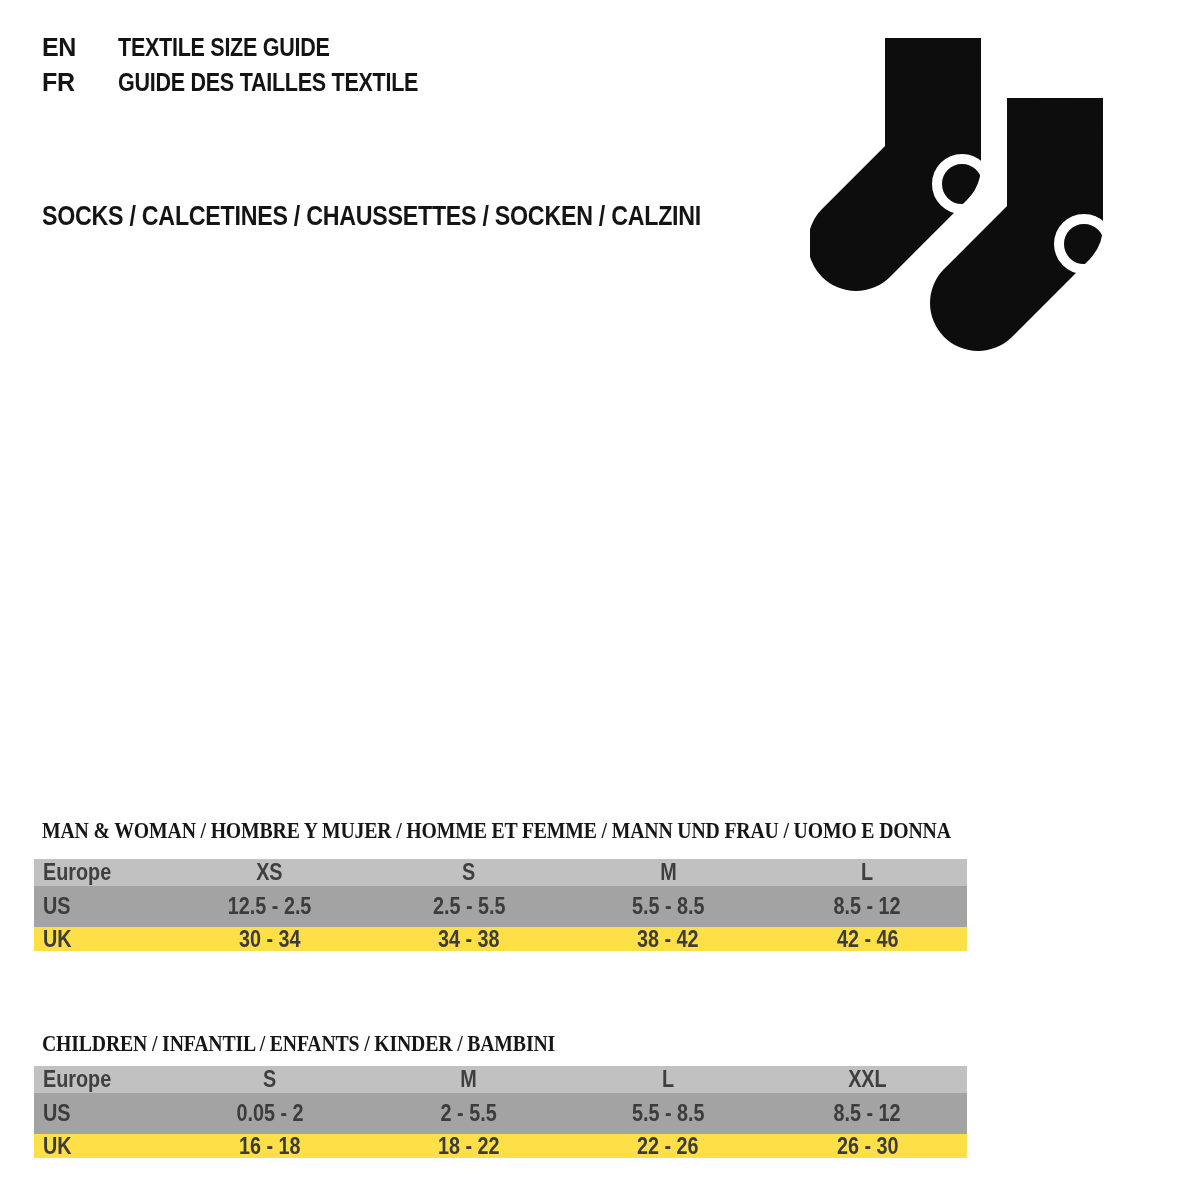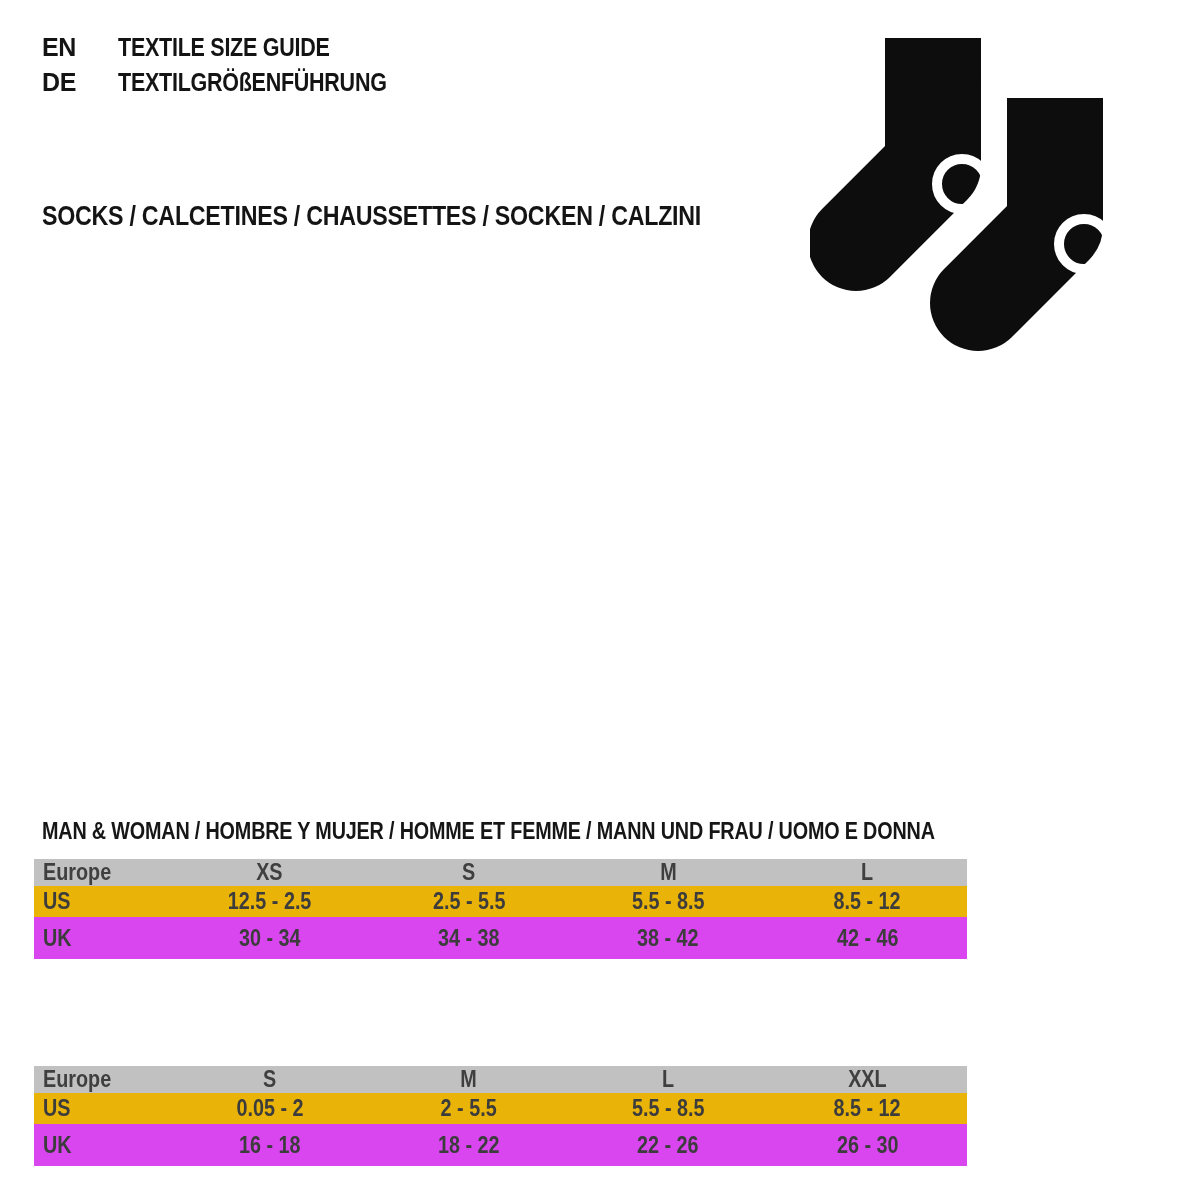--- a/index.html
+++ b/index.html
@@ -15,42 +15,42 @@
   .lang-block{position:absolute;left:42px;top:30px;}
   .lang-row{display:flex;height:35px;align-items:center;font-size:25px;letter-spacing:-0.3px;}
   .lang-code{width:76px;flex:0 0 76px;}
   
   .socks-line{position:absolute;left:42px;top:201px;font-size:27px;letter-spacing:-0.3px;}
 
   
   .socks-svg{position:absolute;left:810px;top:28px;}
 
   
-  .t-title{position:absolute;left:42px;font-size:23px;color:#161616;letter-spacing:-0.2px;}
+  .t-title{position:absolute;left:42px;font-size:23px;color:#161616;letter-spacing:-0.2px;font-family:Liberation Serif, serif;}
   .t-grid{position:absolute;left:34px;width:933px;font-size:23px;color:#3c3c3c;}
   .t-row{display:flex;align-items:center;}
   .t-head{background:#c1c1c1;height:27px;color:#3f3f3f;}
-  .t-white{background:#eab308;height:31px;text-align:right;}
-  .t-light{background:#d946ef;height:42px;}
+  .t-white{background:#a3a3a3;height:41px;text-align:right;}
+  .t-light{background:#fde047;height:24px;}
   .cell{flex:1;display:flex;justify-content:center;align-items:center;overflow:visible;}
   .c-region{flex:0 0 136px;justify-content:flex-start;padding-left:9px;box-sizing:border-box;}
 </style>
 </head>
 <body>
 
 <div class="canvas">
 
   <div class="lang-block">
     <div class="lang-row">
       <span class="lang-code">EN</span>
       <span class="sqz">TEXTILE SIZE GUIDE</span>
     </div>
     <div class="lang-row">
-      <span class="lang-code">DE</span>
-      <span class="sqz">TEXTILGRÖßENFÜHRUNG</span>
+      <span class="lang-code">FR</span>
+      <span class="sqz">GUIDE DES TAILLES TEXTILE</span>
     </div>
   </div>
 
   <div class="socks-line">
     <span class="sqz">SOCKS / CALCETINES / CHAUSSETTES / SOCKEN / CALZINI</span>
   </div>
 
   <svg class="socks-svg" width="300" height="340" viewBox="0 0 300 340" aria-hidden="true">
     <g id="sock">
       <rect x="75" y="10" width="96" height="50" fill="#0d0d0d"></rect>
@@ -110,20 +110,23 @@
         </div>
       <div class="cell">
           <span class="sqzc">38 - 42</span>
         </div>
       <div class="cell">
           <span class="sqzc">42 - 46</span>
         </div>
     </div>
   </div>
 
+  <div class="t-title" style="top:1031px;">
+    <span class="sqz">CHILDREN / INFANTIL / ENFANTS / KINDER / BAMBINI</span>
+  </div>
   <div class="t-grid" style="top:1066px;">
     <div class="t-row t-head">
       <div class="cell c-region">
           <span class="sqz">Europe</span>
         </div>
       <div class="cell">
           <span class="sqzc">S</span>
         </div>
       <div class="cell">
           <span class="sqzc">M</span>

